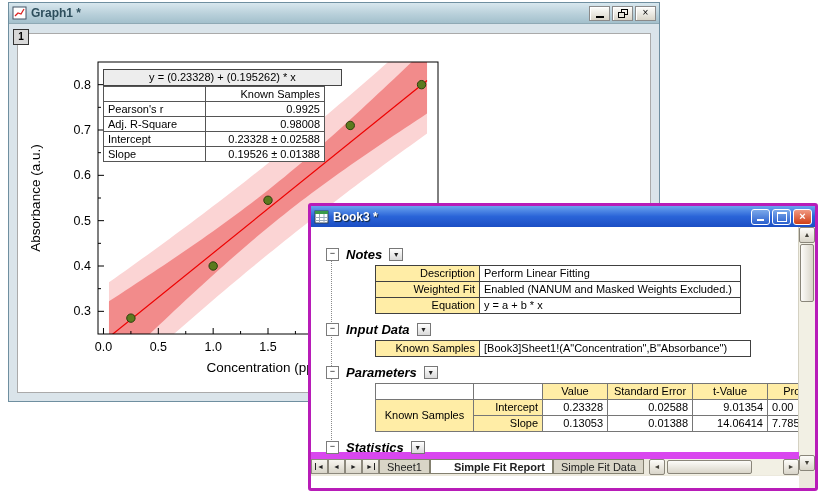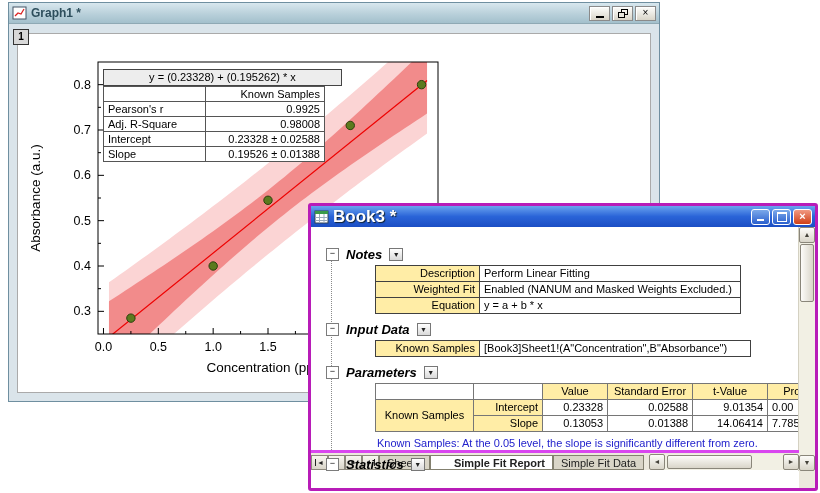--- a/index.html
+++ b/index.html
@@ -33,21 +33,21 @@
   .fit-table td,.fit-table th{border:1px solid #555;height:14px;padding:0 4px;line-height:13px;font-weight:normal;}
   .fit-table .ft-label{width:93px;text-align:left;}
   .fit-table .ft-val{width:110px;text-align:right;}
   .fit-table th{text-align:center;}
 
   
   .book-win{position:absolute;left:308px;top:203px;width:510px;height:288px;z-index:10;
             border:3px solid #b81cb8;border-radius:3px;background:#fff;box-sizing:border-box;}
   .b-titlebar{height:21px;display:flex;align-items:center;gap:4px;padding:0 3px;
               background:linear-gradient(180deg,#6aa3ef 0%,#2a64d8 50%,#1b4ec4 100%);}
-  .b-title{font-size:17px;font-weight:bold;color:#fff;text-shadow:1px 1px 1px #123;}
+  .b-title{font-size:12px;font-weight:bold;color:#fff;text-shadow:1px 1px 1px #123;}
   .b-btns{margin-left:auto;display:flex;gap:2px;}
   .xpbtn{width:19px;height:16px;border:1px solid #fff;border-radius:3px;padding:0;
          display:flex;align-items:center;justify-content:center;color:#fff;font-size:11px;line-height:1;cursor:default;}
   .xpbtn.blue{background:linear-gradient(#7ba9ea,#2a5fcd);}
   .xpbtn.red{background:linear-gradient(#f19a82,#cf3f16);font-weight:bold;}
   .glyph-min-w{display:inline-block;width:7px;height:2px;background:#fff;margin-top:7px;}
   .glyph-max-w{display:inline-block;width:8px;height:7px;border:1px solid #fff;border-top-width:2px;}
   .b-content{position:relative;height:calc(100% - 21px);background:#fff;}
 
   .report{position:absolute;left:2px;top:0;right:16px;bottom:17px;overflow:hidden;font-size:11px;}
@@ -81,22 +81,22 @@
   .footnote{margin:5px 0 0 64px;color:#2222cc;font-size:11px;white-space:nowrap;}
 
   
   .vscroll{position:absolute;top:0;right:0;bottom:17px;width:16px;background:#f2f0e4;border-left:1px solid #d4d1c2;}
   .sbtn{position:absolute;left:0;width:16px;height:16px;background:linear-gradient(#fdfcf9,#d9d5c9);
         border:1px solid #8a867a;border-radius:2px;font-size:7px;line-height:14px;text-align:center;
         color:#44423a;box-sizing:border-box;padding:0;}
   .sbtn.up{top:0;} .sbtn.down{bottom:0;}
   .vthumb{position:absolute;left:1px;right:1px;top:17px;height:56px;background:linear-gradient(90deg,#fdfcf9,#d9d5c9);
           border:1px solid #8a867a;border-radius:2px;}
-  .sheetbar{position:absolute;left:0;right:16px;bottom:18px;height:17px;background:#ece9dd;border-top:3px solid #d946ef;
-            display:flex;align-items:flex-end;}
+  .sheetbar{position:absolute;left:0;right:16px;bottom:12px;height:17px;background:#ece9dd;border-top:7px solid #d946ef;
+            display:flex;align-items:flex-start;}
   .navbtn{width:17px;height:15px;background:linear-gradient(#f8f6f0,#d9d5c9);border:1px solid #8d897d;
           font-size:7px;line-height:13px;text-align:center;color:#222;padding:0;box-sizing:border-box;
           display:flex;align-items:center;justify-content:center;gap:1px;}
   .endbar{display:inline-block;width:1px;height:7px;background:#222;}
   .tab{height:15px;padding:0 7px;font-size:11px;line-height:15px;border:1px solid #83806f;background:#d9d5c7;
        color:#222;white-space:nowrap;box-sizing:border-box;}
   .tab.active{background:#fff;font-weight:bold;padding-left:23px;}
   .hscroll{margin-left:auto;display:flex;height:16px;width:150px;background:#f2f0e4;}
   .hbtn{width:16px;height:16px;background:linear-gradient(#fdfcf9,#d9d5c9);border:1px solid #8a867a;border-radius:2px;
         font-size:7px;line-height:14px;text-align:center;color:#44423a;box-sizing:border-box;padding:0;}
@@ -314,21 +314,20 @@
           </tr>
           <tr>
             <td class="ylabel p-name">Slope</td>
             <td class="p-num col-val">0.13053</td>
             <td class="p-num col-se">0.01388</td>
             <td class="p-num col-t">14.06414</td>
             <td class="col-p">7.78543</td>
           </tr>
         </tbody>
           </table>
-        <div class="footnote">Known Samples: At the 0.05 level, the slope is significantly different from zero.</div>
 
         <div class="sec-header">
           <span class="collapse-box">−</span>
           <span class="sec-title">Statistics</span>
           <button class="dd-btn"><span>▼</span></button>
         </div>
       </div>
 
       <div class="vscroll">
         <button class="sbtn up"><span>▲</span></button>

